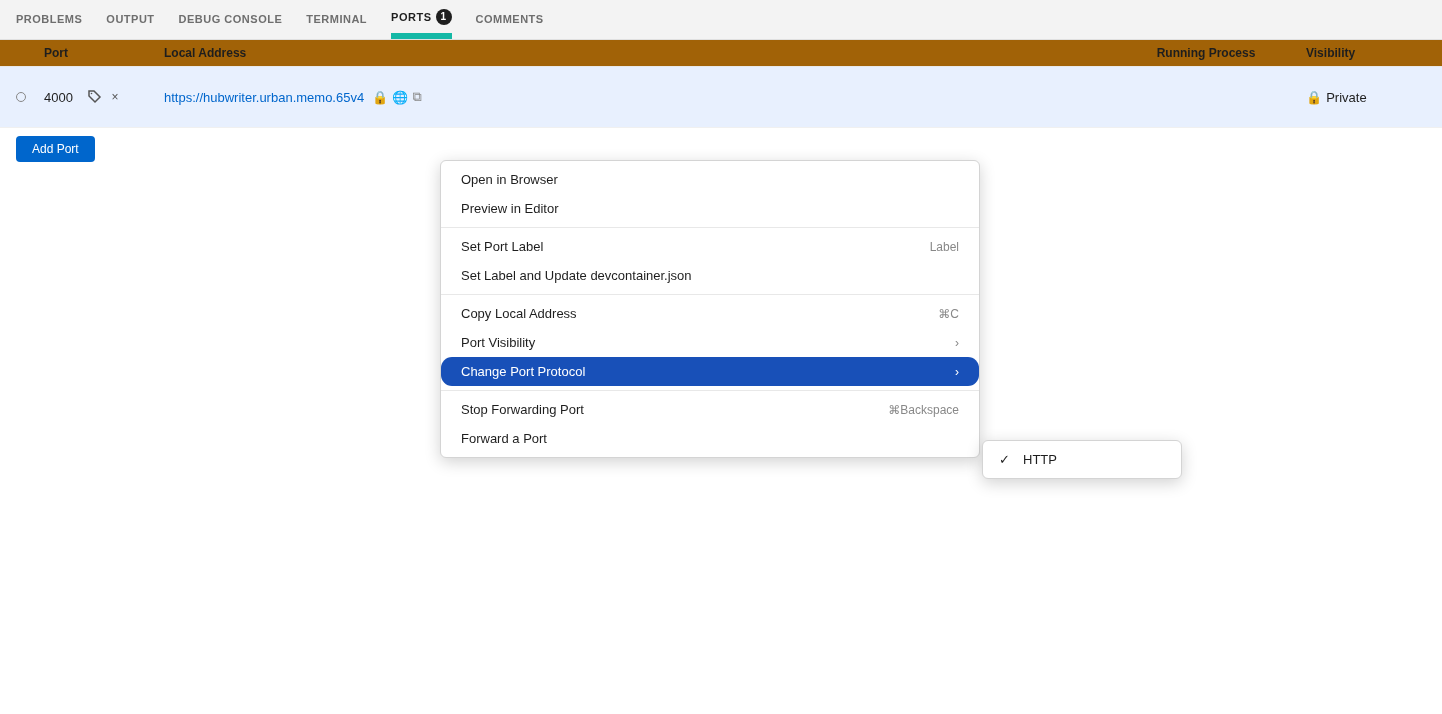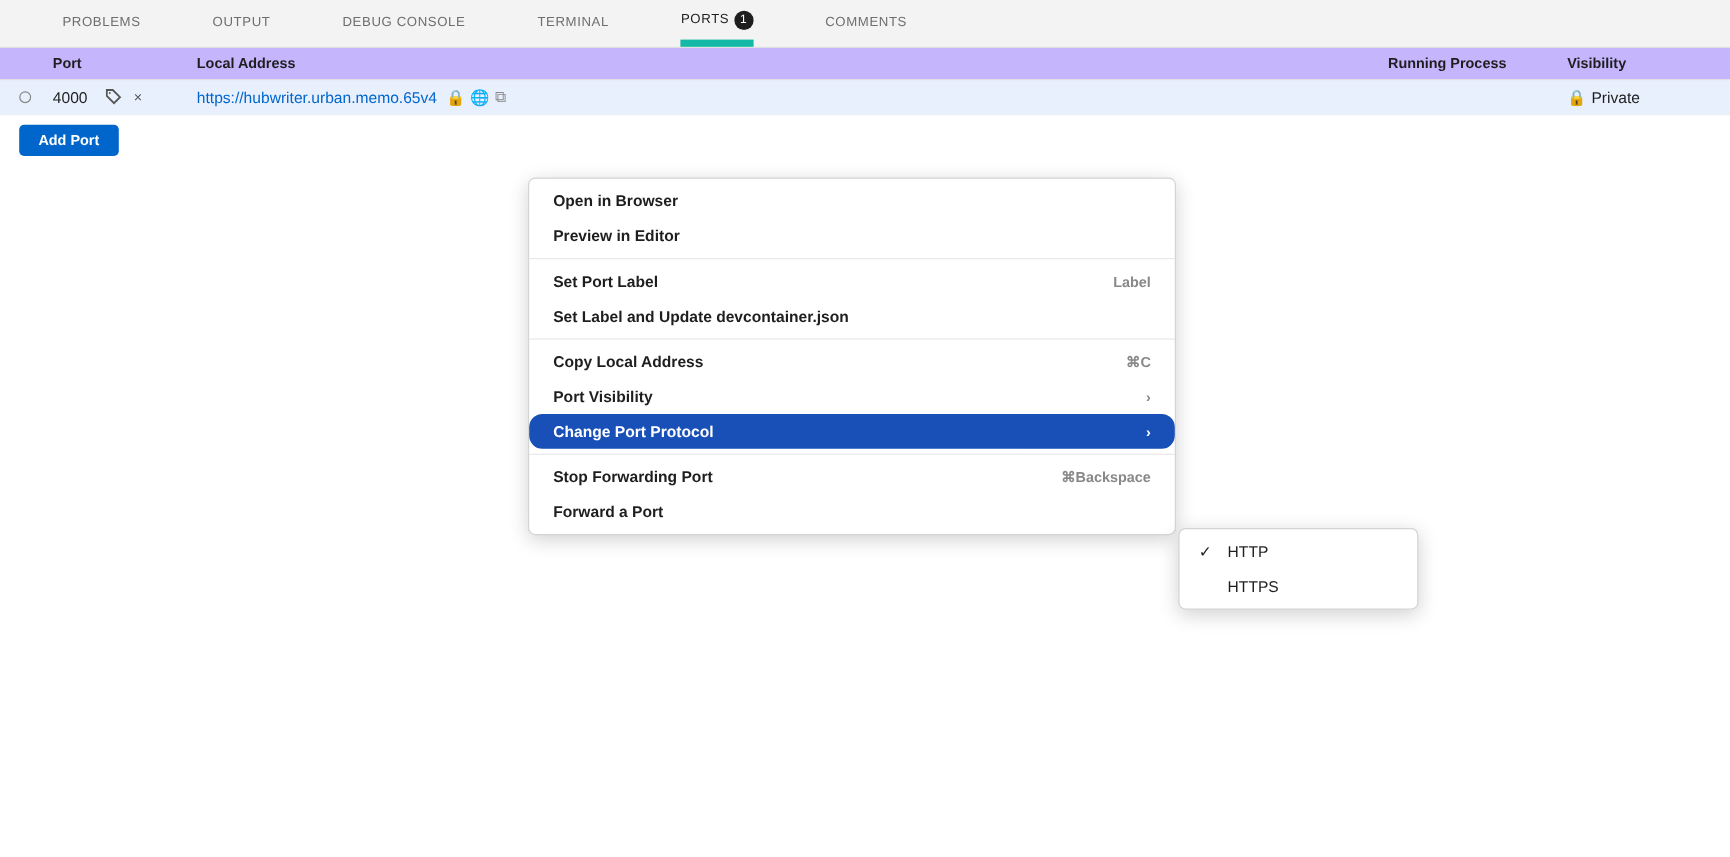--- a/index.html
+++ b/index.html
@@ -15,29 +15,28 @@
       display: flex;
       align-items: center;
       background: #f3f3f3;
       border-bottom: 1px solid #e0e0e0;
       padding: 0 16px;
       height: 40px;
       gap: 24px;
     }
     .tab {
       font-size: 11px;
-      font-weight: 400;
+      font-weight: 700;
       letter-spacing: 0.5px;
       color: #6e6e6e;
       cursor: pointer;
       padding: 8px 0;
       text-transform: uppercase;
       white-space: nowrap;
       border-bottom: 2px solid transparent;
-      margin-left: 36px;
     }
     .tab.active {
       color: #1e1e1e;
       border-bottom: 6px solid #14b8a6;
     }
     .tab-badge {
       display: inline-flex;
       align-items: center;
       justify-content: center;
       background: #6e6e6e;
@@ -59,36 +58,36 @@
       position: relative;
       overflow: hidden;
     }
 
     
     .table-header {
       display: flex;
       align-items: center;
       padding: 6px 16px;
       border-bottom: 1px solid #e8e8e8;
-      background: #c4b5fd;
+      background: #a16207;
       font-size: 12px;
       font-weight: 600;
       color: #1e1e1e;
     }
     .col-icon { width: 28px; }
     .col-port { width: 120px; }
     .col-local { flex: 1; }
     .col-running { width: 200px; text-align: center; }
     .col-visibility { width: 120px; text-align: left; }
 
     
     .table-row {
       display: flex;
       align-items: center;
-      padding: 6px 16px;
+      padding: 22px 16px;
       border-bottom: 1px solid #f0f0f0;
       background: #e8f0fe;
       font-size: 13px;
     }
     .port-circle {
       width: 10px;
       height: 10px;
       border-radius: 50%;
       border: 1.5px solid #888;
       margin-right: 8px;
@@ -142,37 +141,36 @@
     .add-port-row {
       padding: 8px 16px;
     }
     .add-port-btn {
       background: #0066cc;
       color: #fff;
       border: none;
       border-radius: 4px;
       padding: 6px 16px;
       font-size: 12px;
-      font-weight: 700;
+      font-weight: 400;
       cursor: pointer;
     }
 
     
     .context-menu {
       position: absolute;
-      top: 108px;
+      top: 120px;
       left: 440px;
       width: 540px;
       background: #fff;
       border: 1px solid #d4d4d4;
       border-radius: 6px;
       box-shadow: 0 4px 16px rgba(0,0,0,0.18);
       z-index: 100;
       padding: 4px 0;
-      font-weight: bold;
     }
     .menu-item {
       display: flex;
       align-items: center;
       justify-content: space-between;
       padding: 7px 20px;
       font-size: 13px;
       color: #1e1e1e;
       cursor: pointer;
       white-space: nowrap;
@@ -330,19 +328,15 @@
         <span>Forward a Port</span>
       </div>
     </div>
 
   <div class="submenu">
 
   <div class="submenu-item">
         <span class="check-icon">✓</span>
         <span>HTTP</span>
       </div>
-      <div class="submenu-item">
-        <span class="check-icon"></span>
-        <span>HTTPS</span>
-      </div>
     </div>
 
 </div>
 
 </body></html>

